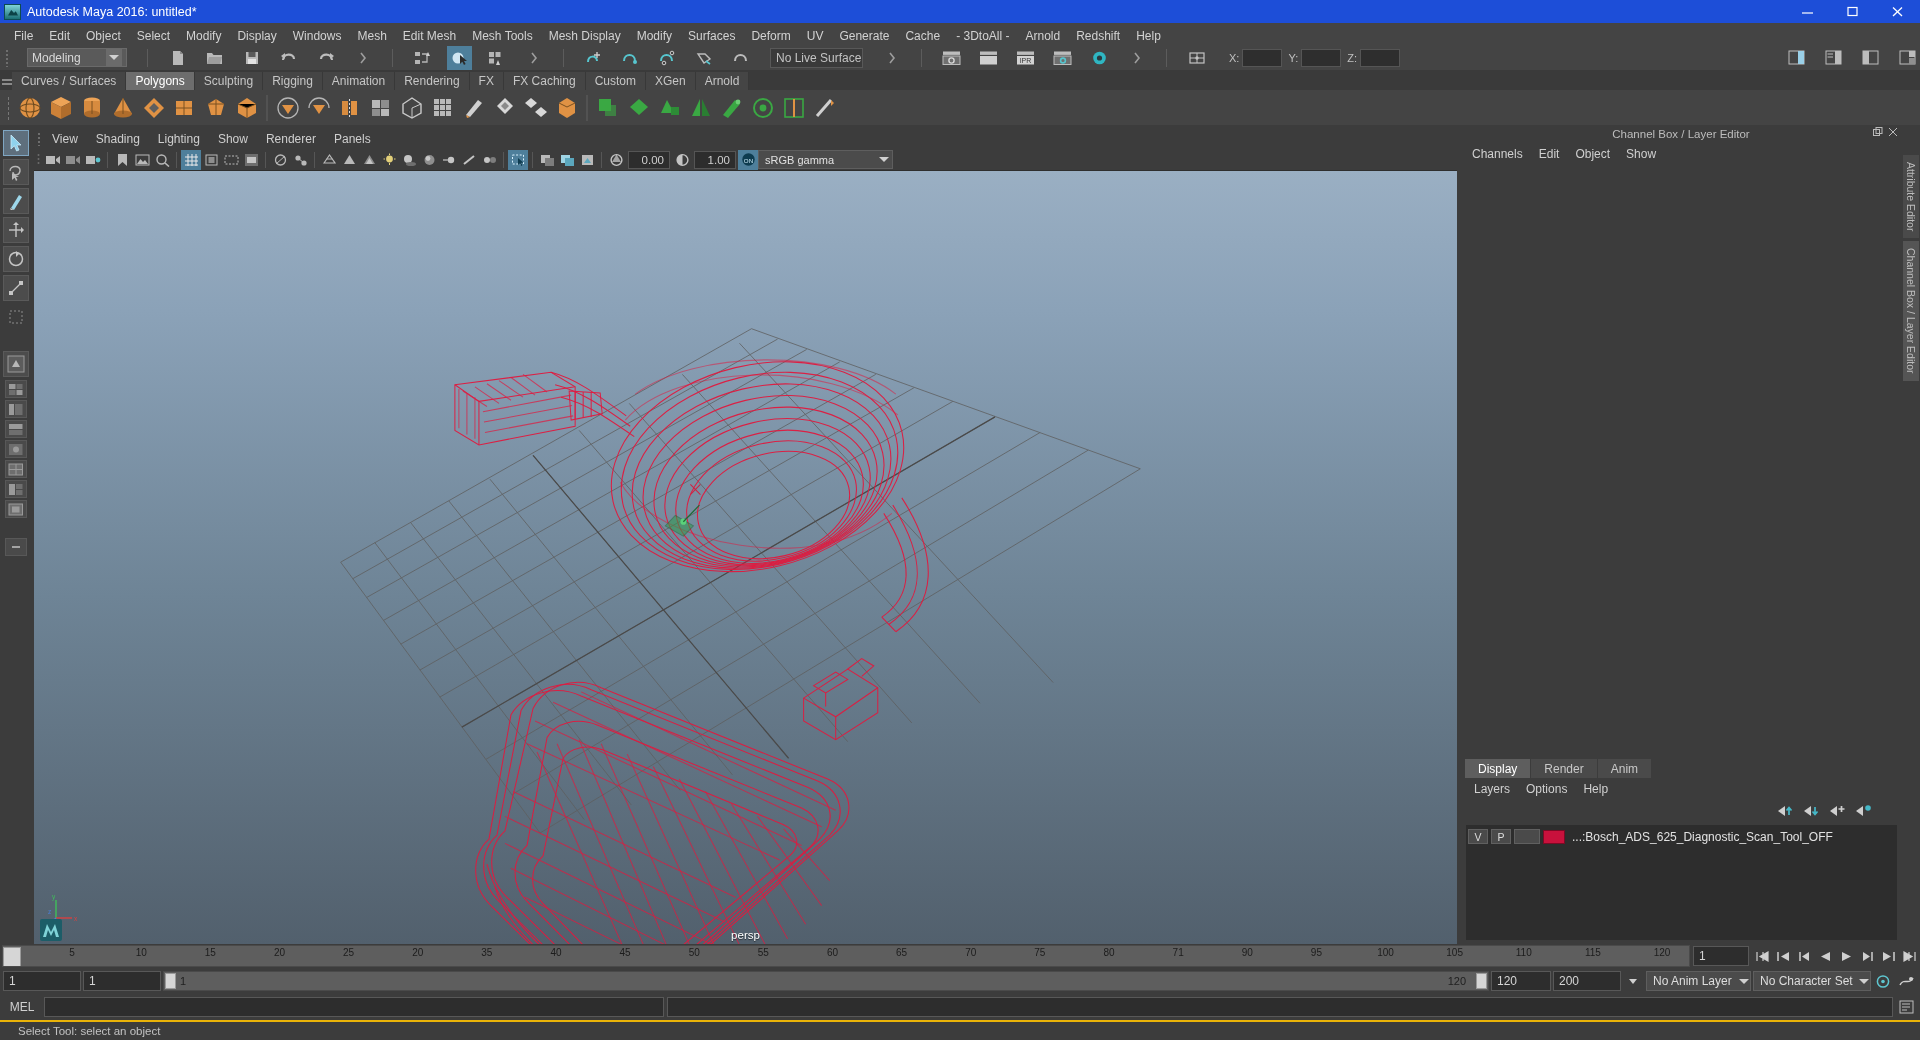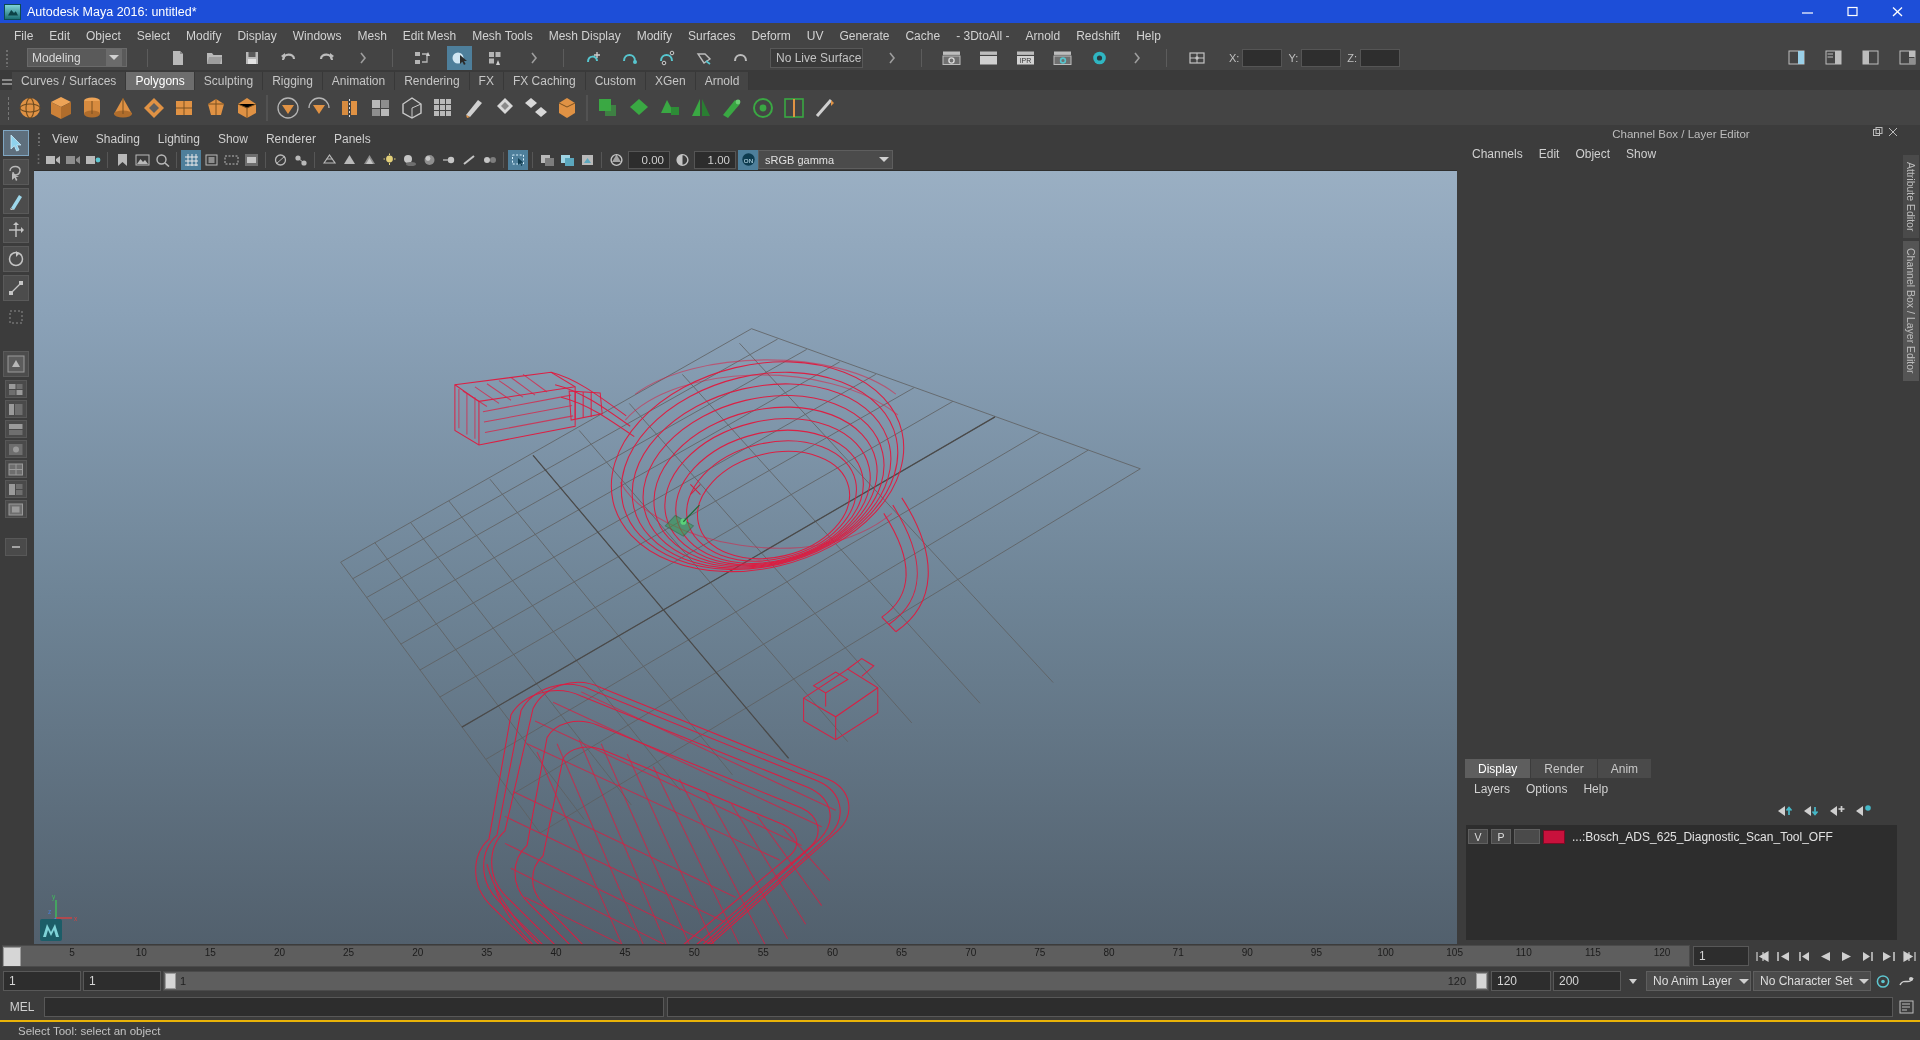--- a/index.html
+++ b/index.html
@@ -1160,20 +1160,21 @@
               <path d="M500 530 L766 650"></path>
               <path d="M518 512 L786 632"></path>
               <path d="M546 502 L800 616"></path>
             </g>
 
             <path d="M460 690 C470 724, 512 766, 560 788 C600 806, 630 798, 646 782"></path>
             <path d="M452 668 C462 708, 506 756, 556 782"></path>
           </g>
         </svg>
 
+        <div class="vp-persp">persp</div>
 
         <svg class="axis-gizmo" viewBox="0 0 34 34">
           <line x1="8" y1="26" x2="8" y2="8" stroke="#3fbf5a" stroke-width="1.4"></line>
           <line x1="8" y1="26" x2="24" y2="26" stroke="#d94040" stroke-width="1.4"></line>
           <line x1="8" y1="26" x2="2" y2="32" stroke="#4a7fd6" stroke-width="1.4"></line>
           <text x="4" y="7" font-size="6.5" fill="#3fbf5a" font-family="Liberation Sans">y</text>
           <text x="26" y="29" font-size="6.5" fill="#d94040" font-family="Liberation Sans">x</text>
           <text x="0" y="22" font-size="6.5" fill="#4a7fd6" font-family="Liberation Sans">z</text>
         </svg>
 

